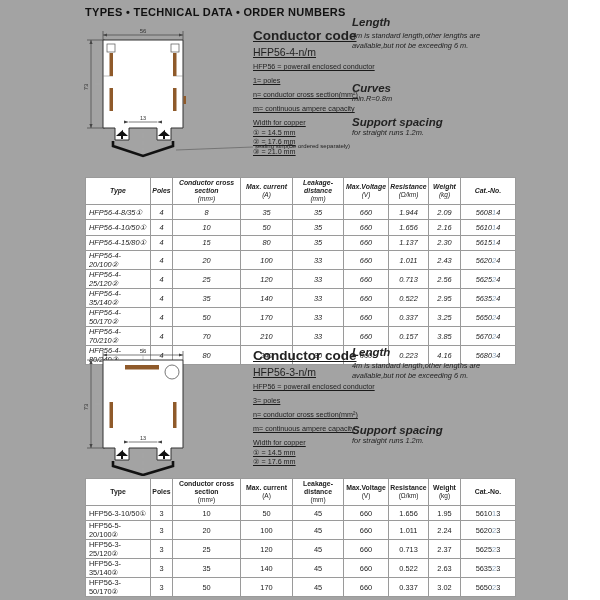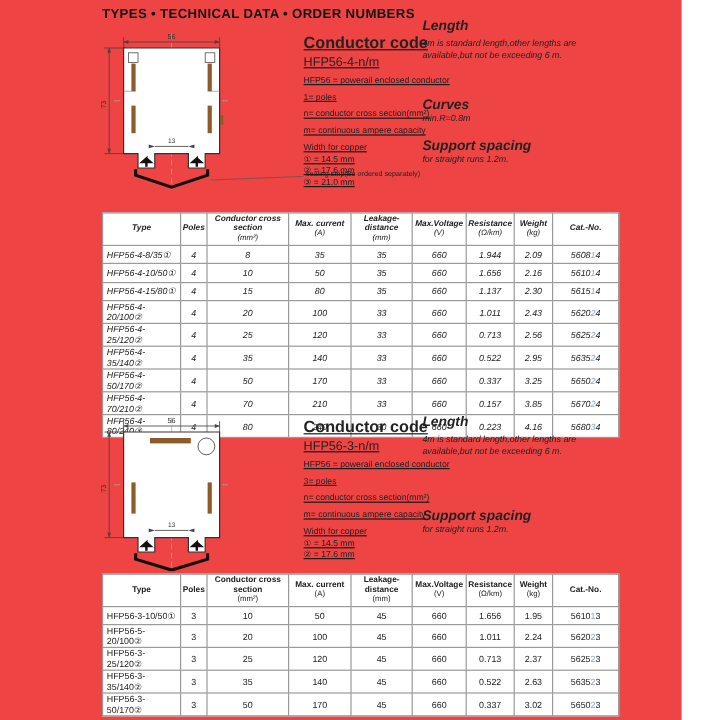--- a/index.html
+++ b/index.html
@@ -1,17 +1,17 @@
 <!DOCTYPE html>
 <html><head>
 <meta charset="utf-8">
 <style>
   html,body{margin:0;padding:0;background:#fff;}
   body{width:600px;height:600px;overflow:hidden;font-family:"Liberation Sans",sans-serif;color:#1a1a1a;}
-  .page{position:relative;width:568px;height:600px;background:#ef4444;}
+  .page{position:relative;width:568px;height:600px;background:#a3a3a3;}
   .title{position:absolute;left:85px;top:6px;font-size:11px;font-weight:bold;letter-spacing:.3px;color:#111;}
 
   
   .codeblock{position:absolute;width:175px;text-decoration:underline;}
   .codeblock .cc-head{font-size:13.5px;font-weight:bold;color:#222;margin-bottom:3px;}
   .codeblock .cc-model{font-size:10.5px;color:#222;margin-bottom:4px;}
   .codeblock .cc-line{font-size:7.2px;color:#222;margin-bottom:5px;line-height:1.25;}
   .codeblock .cc-width-head{font-size:7.2px;color:#222;margin-top:1px;margin-bottom:1px;}
   .codeblock .cc-width{font-size:7.2px;color:#222;line-height:1.3;}
 

